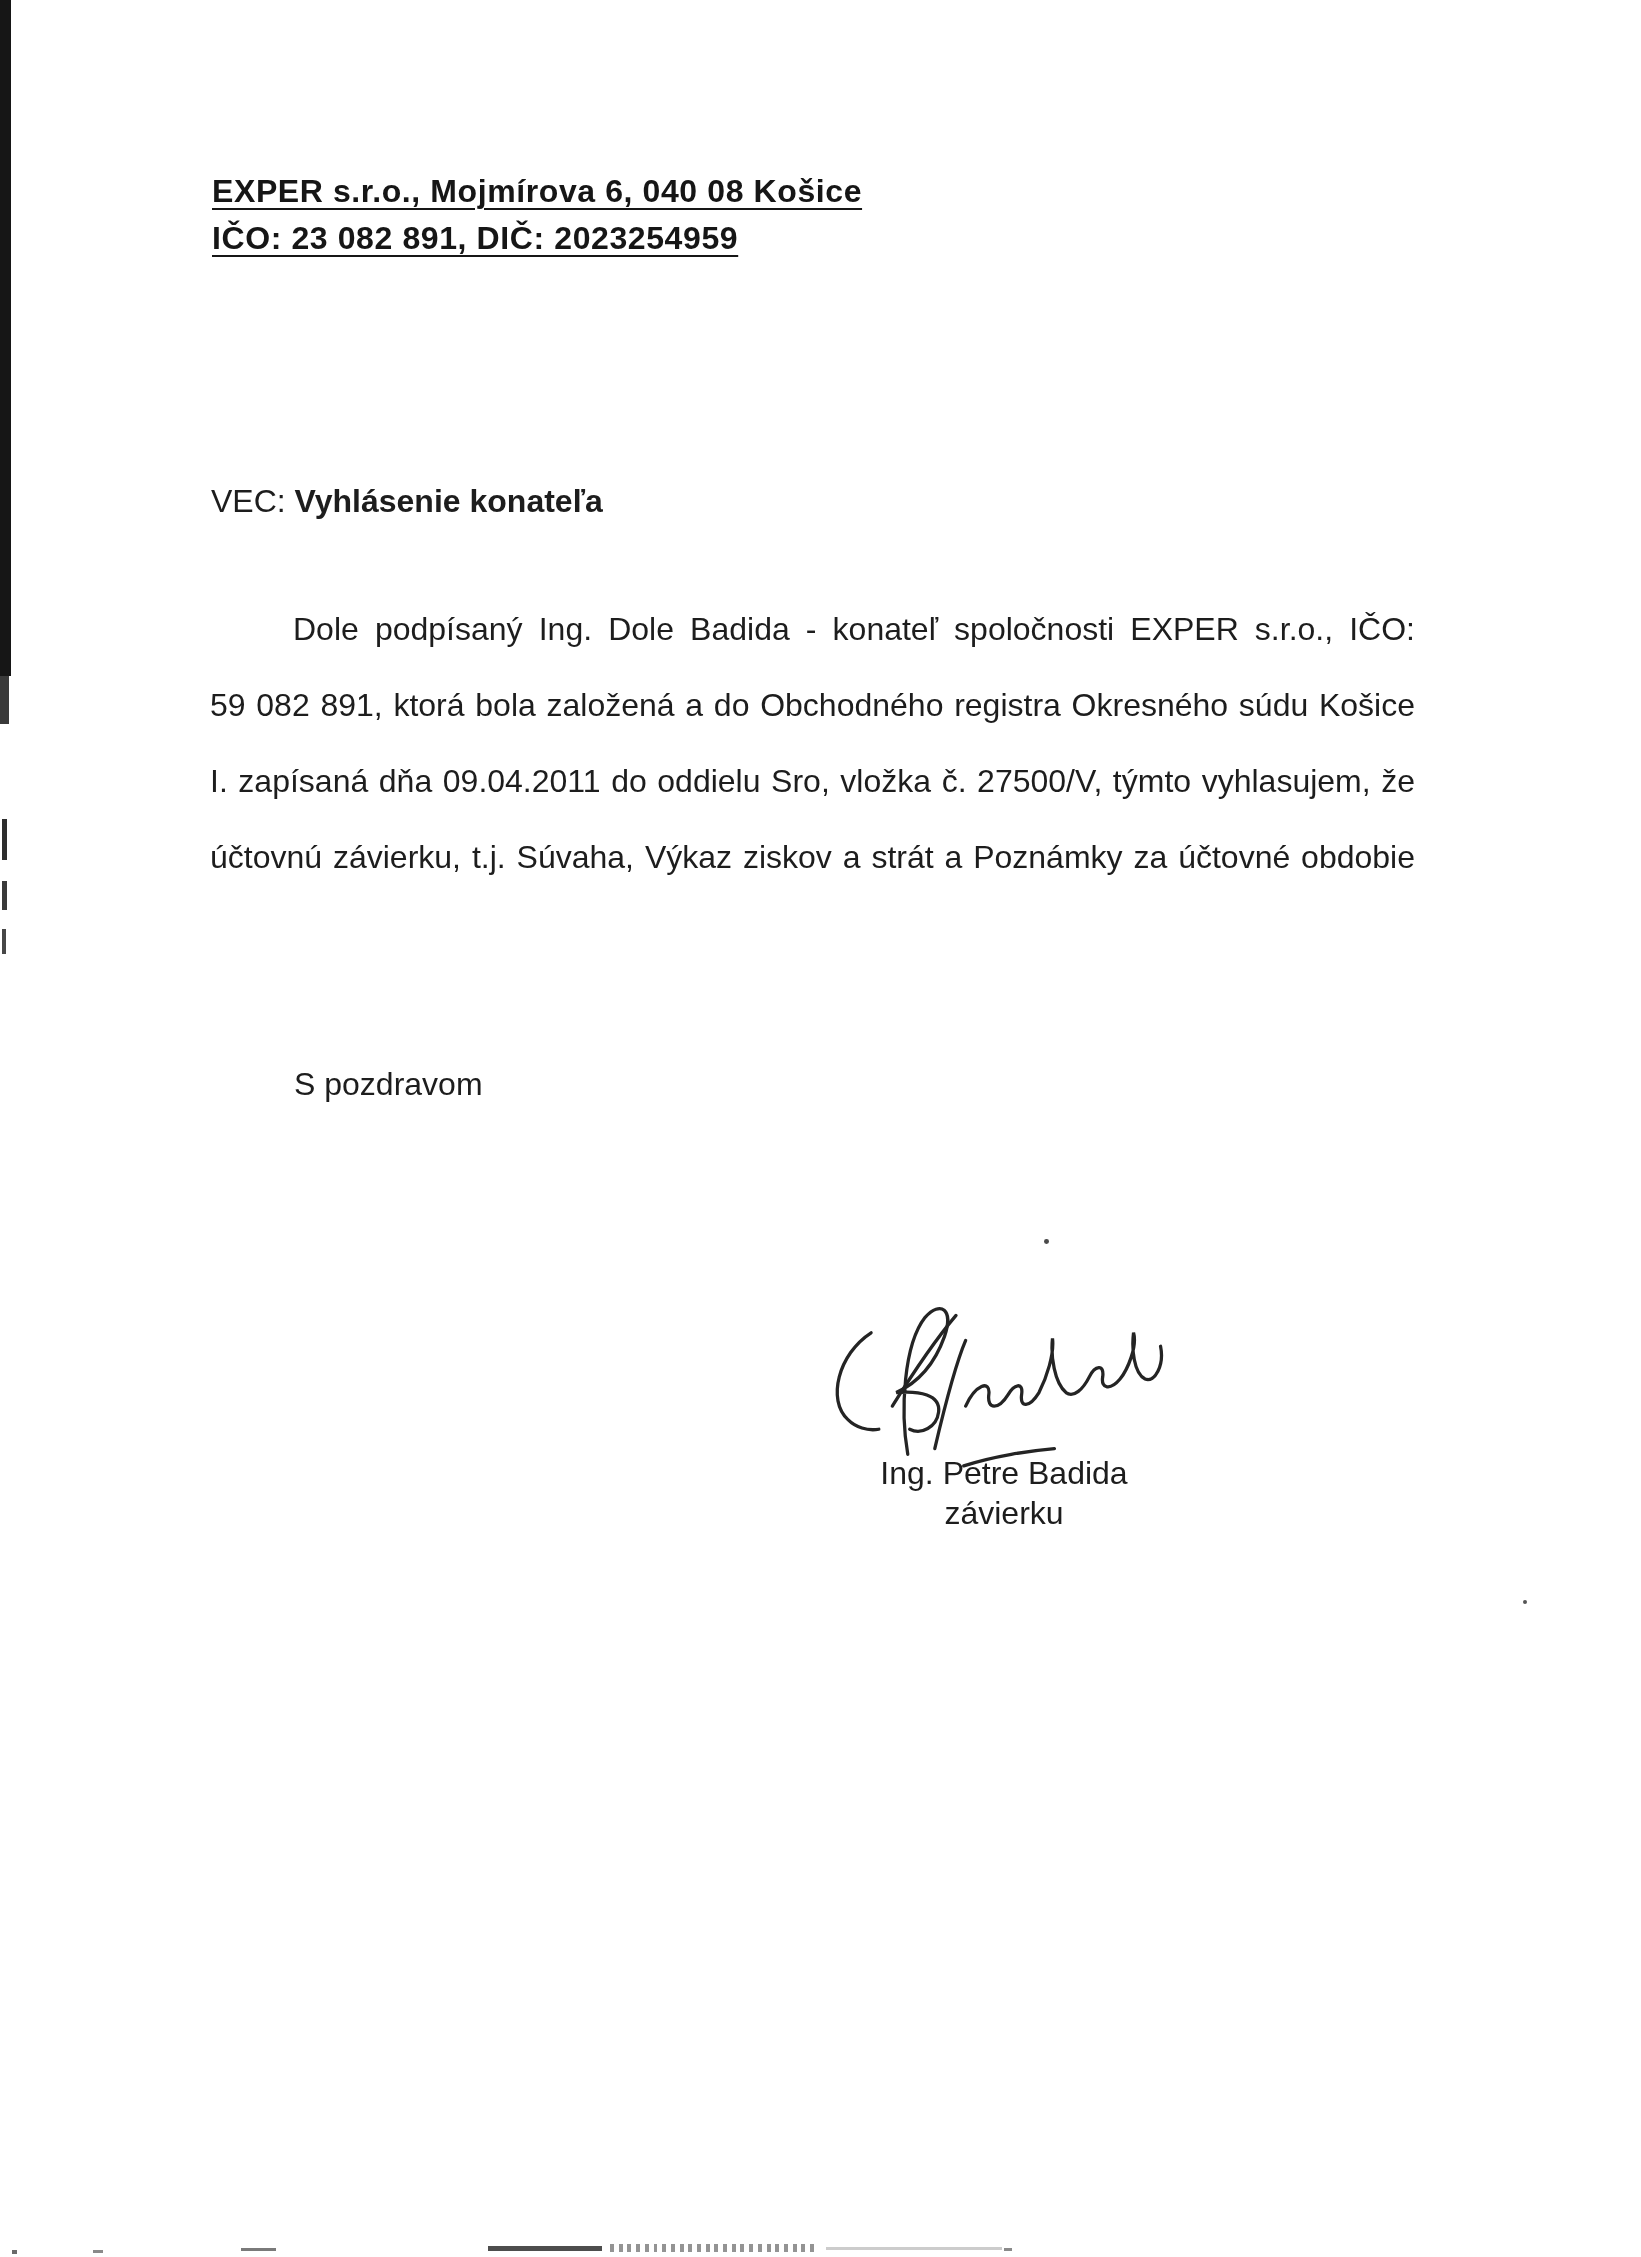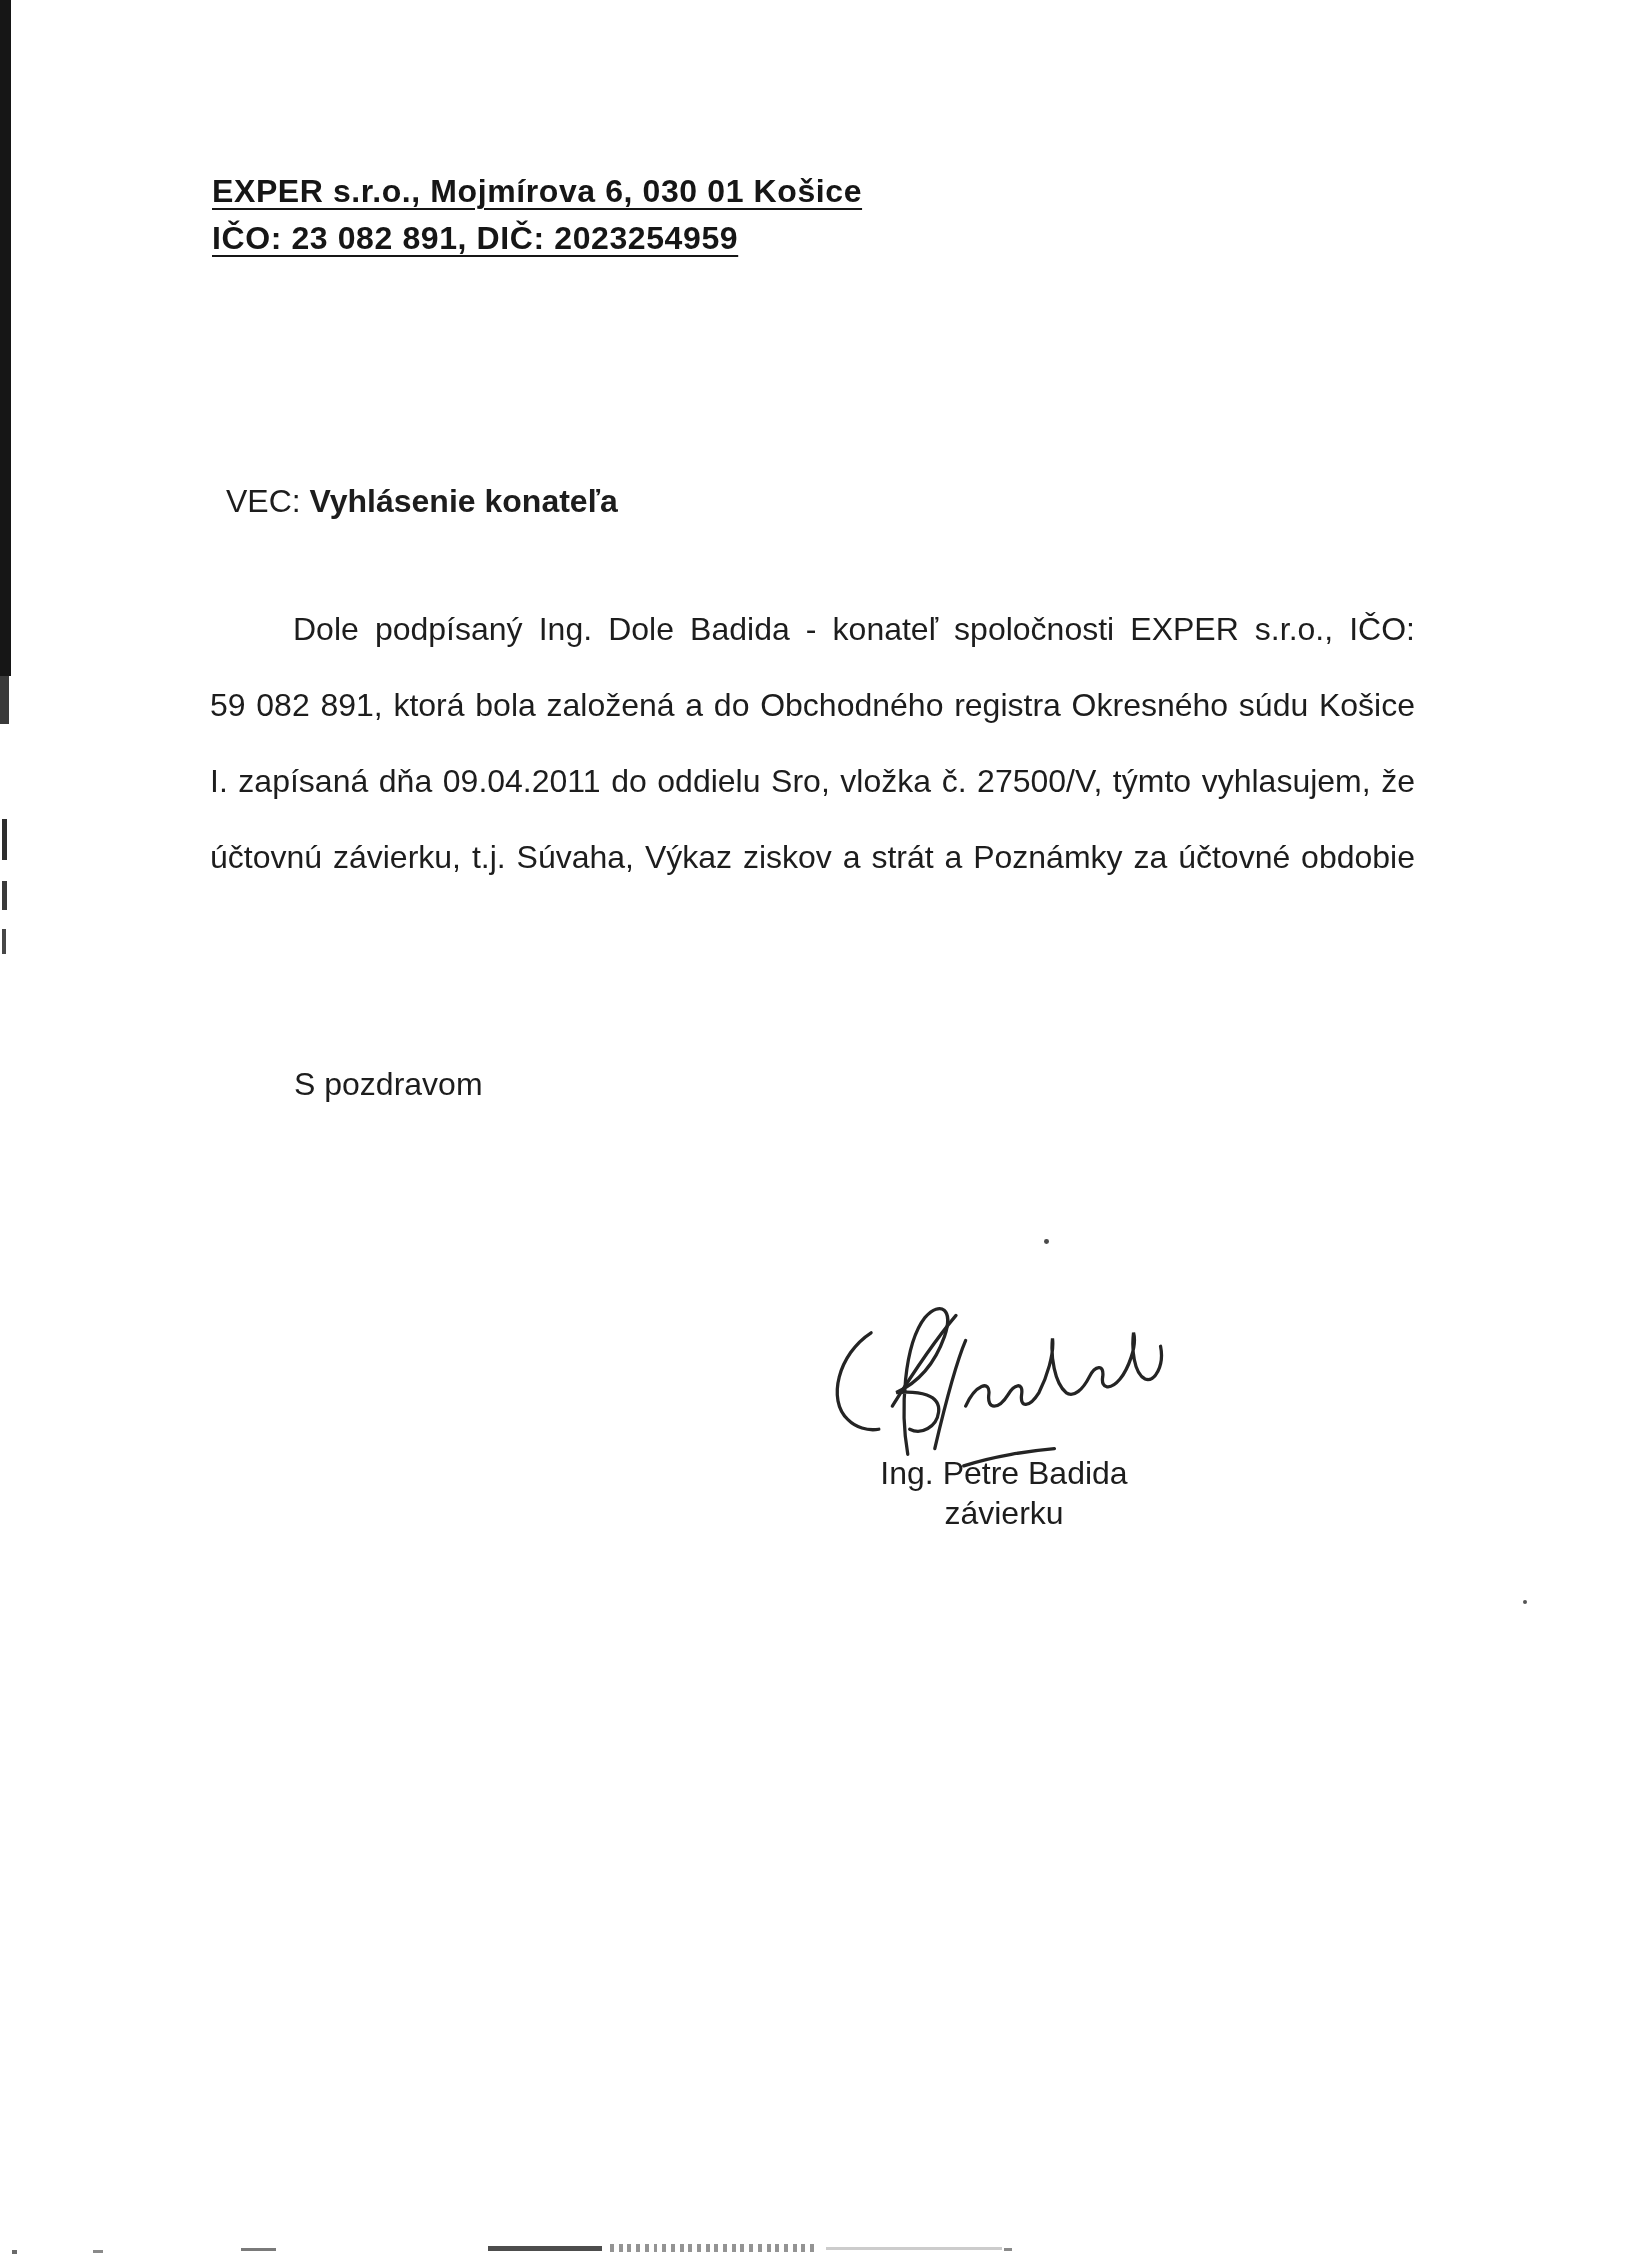--- a/index.html
+++ b/index.html
@@ -33,21 +33,21 @@
   }
   .lh-line {
     text-decoration: underline;
     text-decoration-thickness: 2.4px;
     text-underline-offset: 5.8px;
   }
 
   
   .subject {
     position: absolute;
-    left: 226px;
+    left: 211px;
     top: 483px;
     font-size: 32px;
   }
   .subject-title { font-weight: bold; }
 
   
   .body-text {
     position: absolute;
     left: 210px;
     top: 591px;
@@ -121,21 +121,21 @@
   <div class="artifact dot-right"></div>
   <div class="artifact bm-1"></div>
   <div class="artifact bm-2"></div>
   <div class="artifact bm-3"></div>
   <div class="artifact bm-4"></div>
   <div class="artifact bm-5"></div>
   <div class="artifact bm-6"></div>
   <div class="artifact bm-7"></div>
 
   <div class="letterhead">
-    <div class="lh-line">EXPER s.r.o., Mojmírova 6, 030 01 Košice</div>
+    <div class="lh-line">EXPER s.r.o., Mojmírova 6, 040 08 Košice</div>
     <div class="lh-line">IČO: 23 082 891, DIČ: 2023254959</div>
   </div>
 
   <div class="subject">
     <span>VEC: </span><span class="subject-title">Vyhlásenie konateľa</span>
   </div>
 
   <div class="body-text">
     <div class="body-line indent">Dole podpísaný Ing. Dole Badida - konateľ spoločnosti EXPER s.r.o., IČO:</div>
     <div class="body-line">59 082 891, ktorá bola založená a do Obchodného registra Okresného súdu Košice</div>

